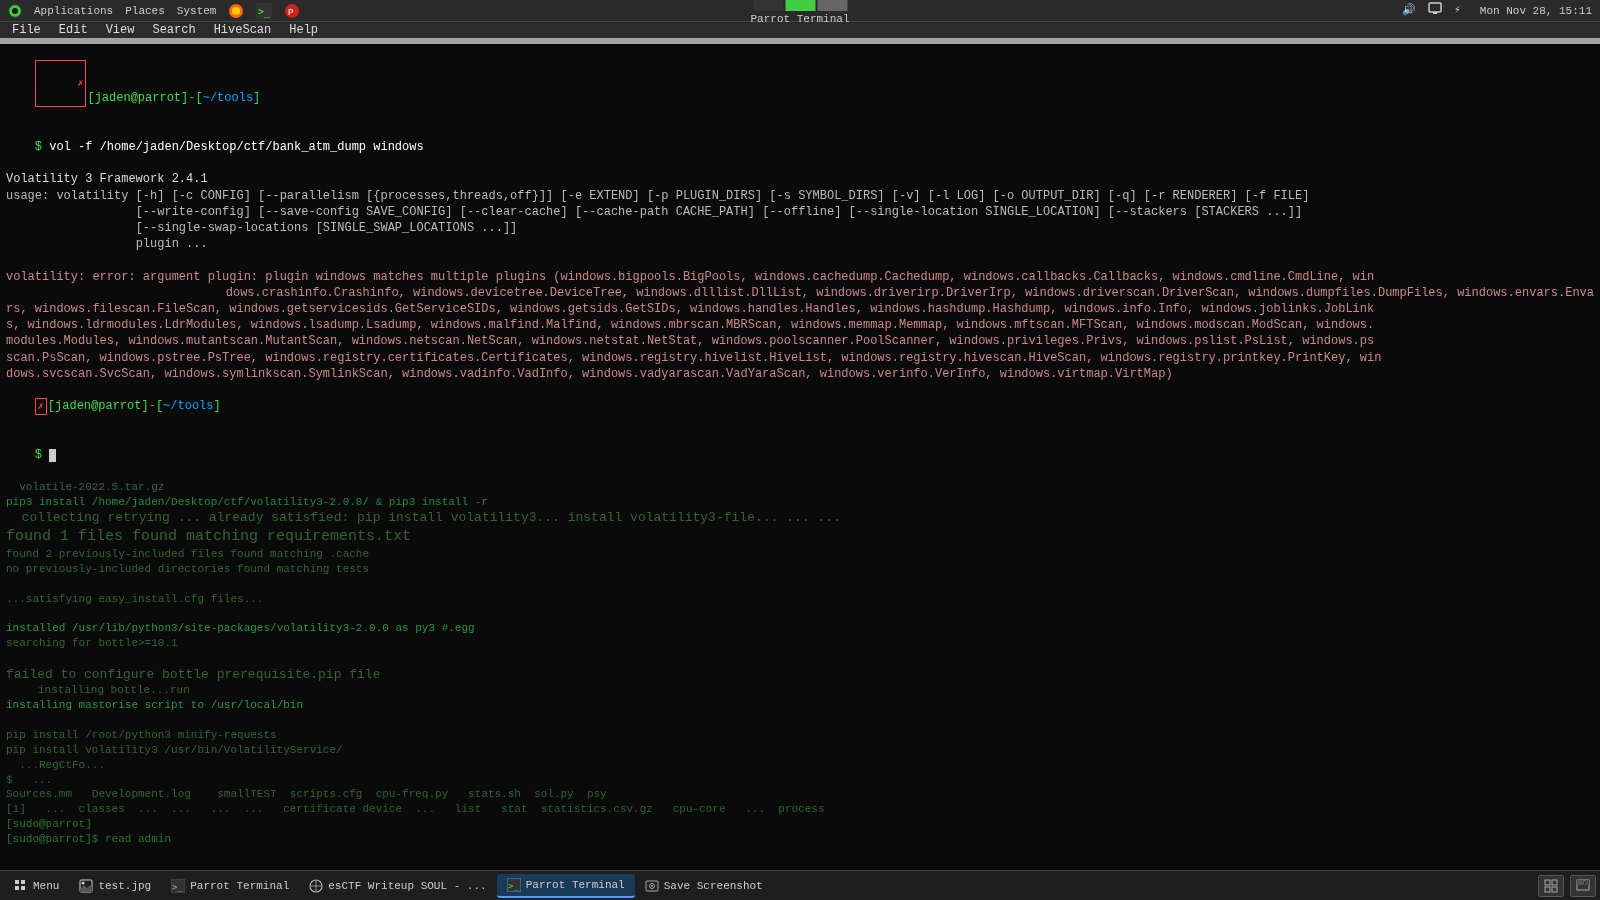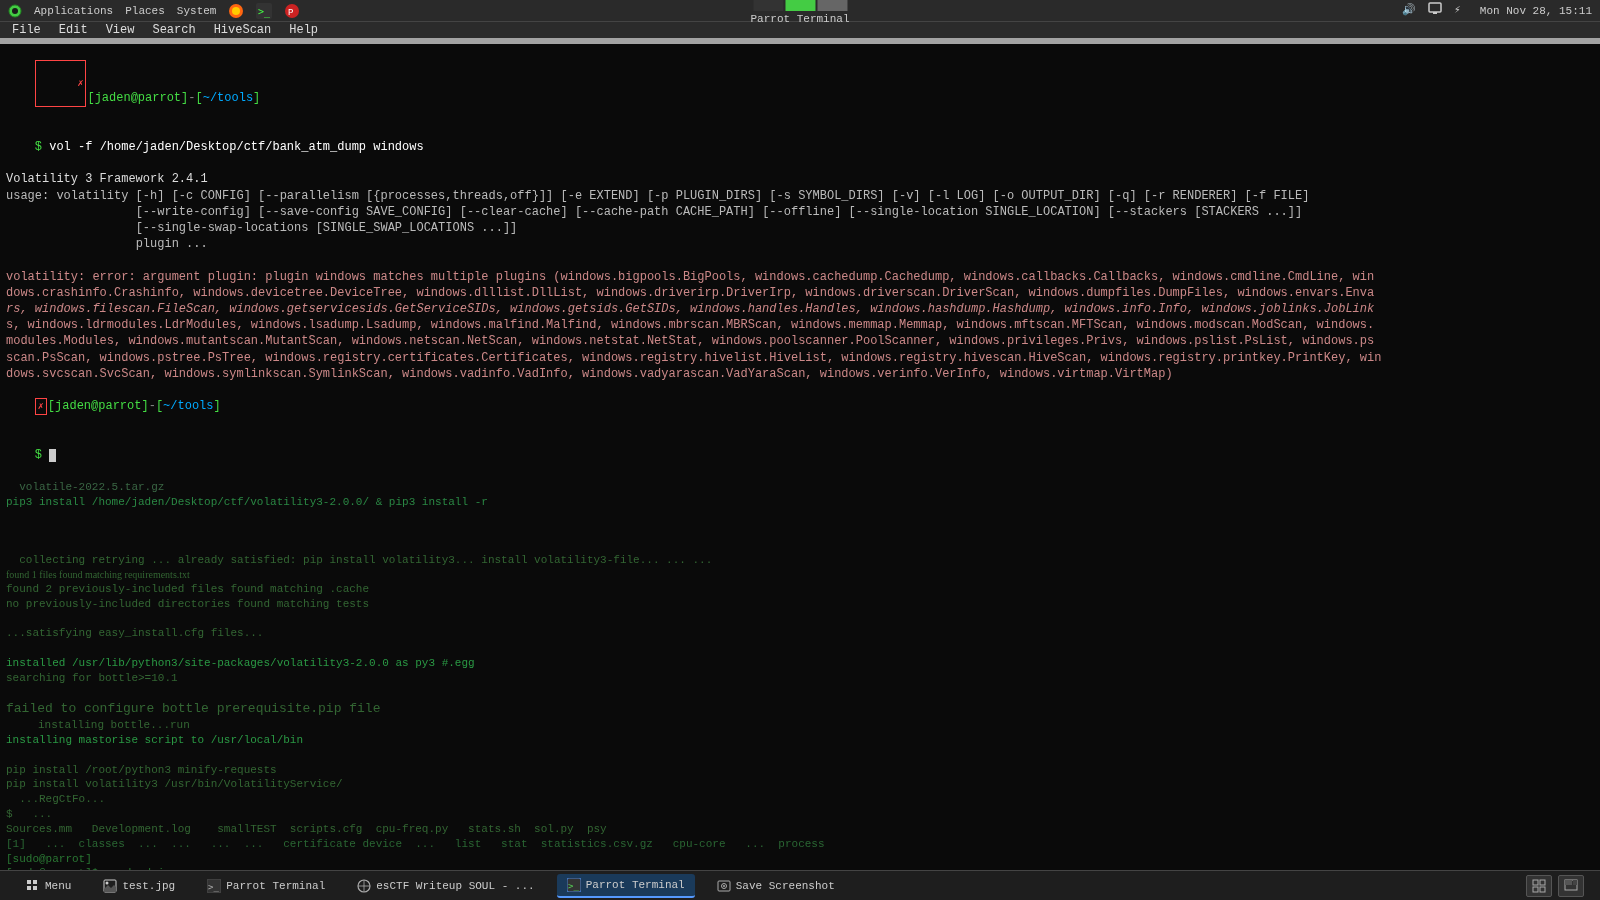--- a/index.html
+++ b/index.html
@@ -111,23 +111,23 @@
       animation: blink 1s step-end infinite;
     }
     @keyframes blink { 50% { opacity: 0; } }
 
     
     #taskbar {
       height: 30px;
       background: #1e1e1e;
       display: flex;
       align-items: center;
-      padding: 0 16px;
+      padding: 0 4px;
       border-top: 1px solid #444;
-      gap: 12px;
+      gap: 0;
     }
     .taskbar-btn {
       display: flex;
       align-items: center;
       gap: 5px;
       padding: 3px 10px;
       font-size: 11px;
       color: #ccc;
       cursor: pointer;
       border-radius: 3px;
@@ -265,38 +265,38 @@
   </div>
 
   <div class="line"><span style="color:#ddd;">Volatility 3 Framework 2.4.1</span></div>
   <div class="line" style="color:#bbb;">usage: volatility [-h] [-c CONFIG] [--parallelism [{processes,threads,off}]] [-e EXTEND] [-p PLUGIN_DIRS] [-s SYMBOL_DIRS] [-v] [-l LOG] [-o OUTPUT_DIR] [-q] [-r RENDERER] [-f FILE]</div>
   <div class="line" style="color:#bbb;">                  [--write-config] [--save-config SAVE_CONFIG] [--clear-cache] [--cache-path CACHE_PATH] [--offline] [--single-location SINGLE_LOCATION] [--stackers [STACKERS ...]]</div>
   <div class="line" style="color:#bbb;">                  [--single-swap-locations [SINGLE_SWAP_LOCATIONS ...]]</div>
   <div class="line" style="color:#bbb;">                  plugin ...</div>
   <div class="line">&nbsp;</div>
 
   <div class="line" style="color:#cc8888;">volatility: error: argument plugin: plugin windows matches multiple plugins (windows.bigpools.BigPools, windows.cachedump.Cachedump, windows.callbacks.Callbacks, windows.cmdline.CmdLine, win</div>
-  <div class="line" style="color:#cc8888;">dows.crashinfo.Crashinfo, windows.devicetree.DeviceTree, windows.dlllist.DllList, windows.driverirp.DriverIrp, windows.driverscan.DriverScan, windows.dumpfiles.DumpFiles, windows.envars.Enva</div>
-  <div class="line" style="color:#cc8888;font-style:italic;">rs, windows.filescan.FileScan, windows.getservicesids.GetServiceSIDs, windows.getsids.GetSIDs, windows.handles.Handles, windows.hashdump.Hashdump, windows.info.Info, windows.joblinks.JobLink</div>
+  <div class="line" style="color:#cc8888;text-align:right;">dows.crashinfo.Crashinfo, windows.devicetree.DeviceTree, windows.dlllist.DllList, windows.driverirp.DriverIrp, windows.driverscan.DriverScan, windows.dumpfiles.DumpFiles, windows.envars.Enva</div>
+  <div class="line" style="color:#cc8888;">rs, windows.filescan.FileScan, windows.getservicesids.GetServiceSIDs, windows.getsids.GetSIDs, windows.handles.Handles, windows.hashdump.Hashdump, windows.info.Info, windows.joblinks.JobLink</div>
   <div class="line" style="color:#cc8888;">s, windows.ldrmodules.LdrModules, windows.lsadump.Lsadump, windows.malfind.Malfind, windows.mbrscan.MBRScan, windows.memmap.Memmap, windows.mftscan.MFTScan, windows.modscan.ModScan, windows.</div>
   <div class="line" style="color:#cc8888;">modules.Modules, windows.mutantscan.MutantScan, windows.netscan.NetScan, windows.netstat.NetStat, windows.poolscanner.PoolScanner, windows.privileges.Privs, windows.pslist.PsList, windows.ps</div>
   <div class="line" style="color:#cc8888;">scan.PsScan, windows.pstree.PsTree, windows.registry.certificates.Certificates, windows.registry.hivelist.HiveList, windows.registry.hivescan.HiveScan, windows.registry.printkey.PrintKey, win</div>
   <div class="line" style="color:#cc8888;">dows.svcscan.SvcScan, windows.symlinkscan.SymlinkScan, windows.vadinfo.VadInfo, windows.vadyarascan.VadYaraScan, windows.verinfo.VerInfo, windows.virtmap.VirtMap)</div>
 
   <div class="line">
     <span class="red-box"><span class="x-mark">✗</span></span><span class="prompt-bracket">[</span><span class="prompt-user">jaden@parrot</span><span class="prompt-bracket">]</span><span style="color:#888">-</span><span class="prompt-bracket">[</span><span class="prompt-dir">~/tools</span><span class="prompt-bracket">]</span>
   </div>
   <div class="line">
     <span class="prompt-sym">$</span> <span class="cursor"></span>
   </div>
 
   <div class="line" style="color:#3a6644; font-size:11px;">  volatile-2022.5.tar.gz</div>
   <div class="line" style="color:#2a8844; font-size:11px;">pip3 install /home/jaden/Desktop/ctf/volatility3-2.0.0/ &amp; pip3 install -r</div>
-  <div class="line" style="color:#336633; font-size:11px;margin-top:44px;">  collecting retrying ... already satisfied: pip install volatility3... install volatility3-file... ... ...</div>
-  <div class="line" style="color:#336633; font-size:10px;font-family:Liberation Serif, serif;">found 1 files found matching requirements.txt</div>
+  <div class="line" style="color:#336633; font-size:13px;">  collecting retrying ... already satisfied: pip install volatility3... install volatility3-file... ... ...</div>
+  <div class="line" style="color:#336633; font-size:15px;">found 1 files found matching requirements.txt</div>
   <div class="line" style="color:#336633; font-size:11px;">found 2 previously-included files found matching .cache</div>
   <div class="line" style="color:#336633; font-size:11px;">no previously-included directories found matching tests</div>
   <div class="line" style="color:#336633; font-size:11px;">&nbsp;</div>
   <div class="line" style="color:#336633; font-size:11px;">...satisfying easy_install.cfg files...</div>
   <div class="line" style="color:#336633; font-size:11px;">&nbsp;</div>
   <div class="line" style="color:#2a9944; font-size:11px;">installed /usr/lib/python3/site-packages/volatility3-2.0.0 as py3 #.egg</div>
   <div class="line" style="color:#336633; font-size:11px;">searching for bottle&gt;=10.1</div>
   <div class="line" style="color:#336633; font-size:11px;">&nbsp;</div>
   <div class="line" style="color:#336633; font-size:13px;">failed to configure bottle prerequisite.pip file</div>
   <div class="line" style="color:#336633; font-size:11px;margin-left:32px;">installing bottle...run</div>

